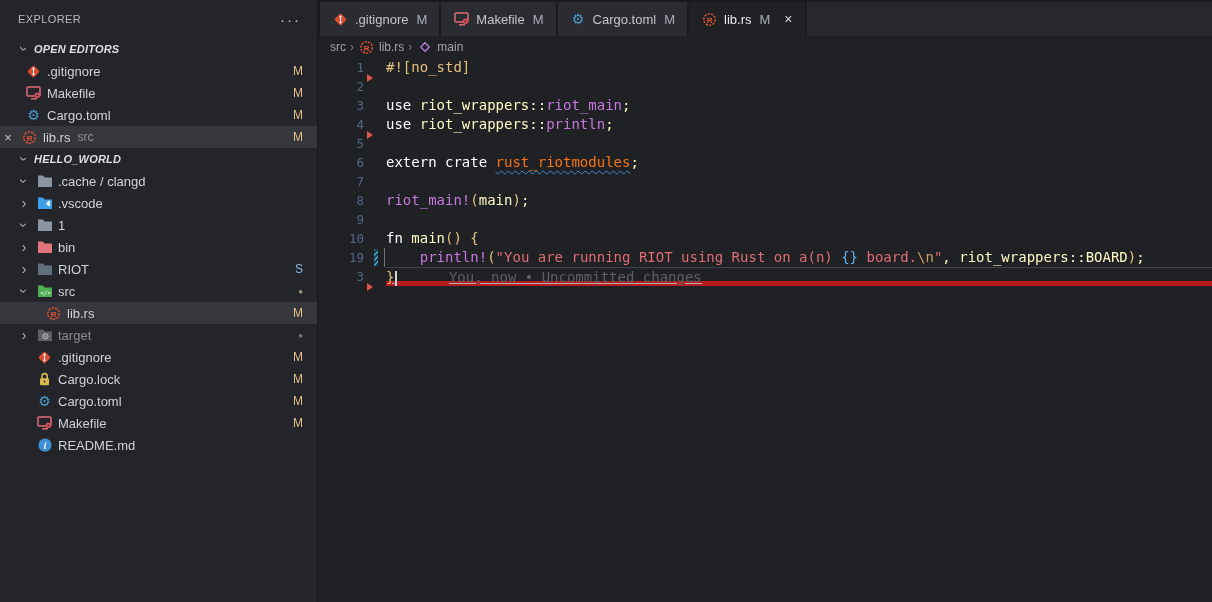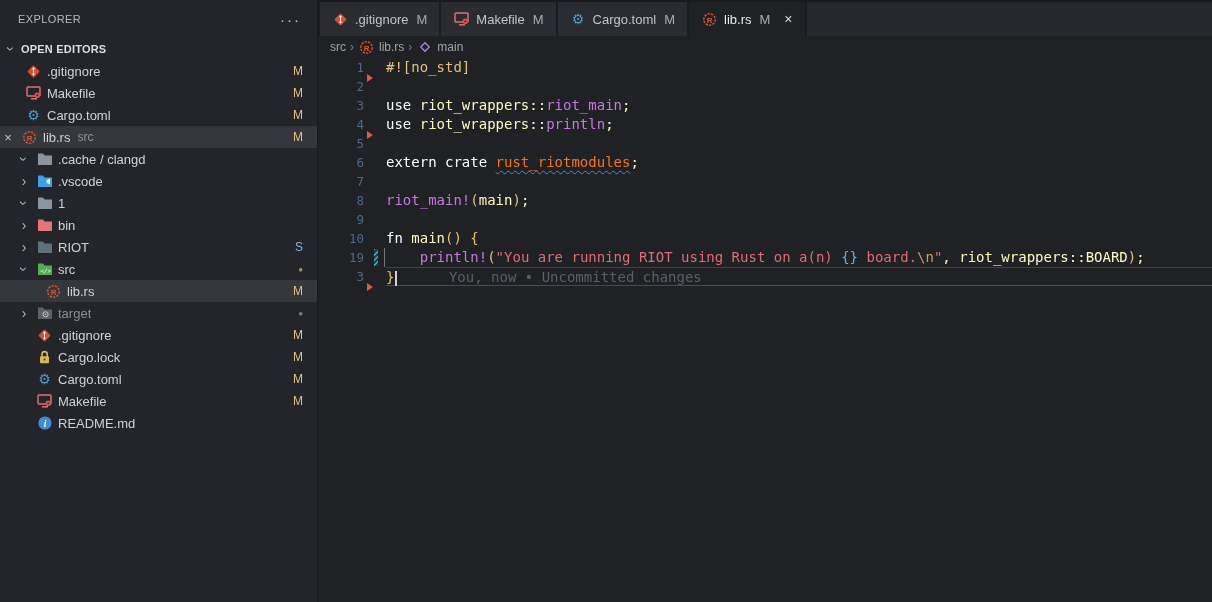--- a/index.html
+++ b/index.html
@@ -8,21 +8,21 @@
   .app { display:flex; width:1212px; height:504px; }
 
   
   .sidebar { width:318px; height:602px; background:#24252a; border-right:1px solid #191a1d;
              color:#cfd2d6; font-size:13px; flex:none; }
   .sb-title-row { height:38px; display:flex; align-items:center; justify-content:space-between;
                   padding:0 16px 0 18px; }
   .sb-title { font-size:11px; letter-spacing:.4px; color:#b6b9bf; }
   .dots { color:#c2c5ca; font-size:15px; letter-spacing:2px; cursor:pointer; }
   .section-header { height:22px; display:flex; align-items:center; gap:3px; font-weight:bold;
-                    font-size:11px; color:#dcdee2; padding-left:4px; cursor:pointer; letter-spacing:.2px;}
+                    font-size:11px; color:#dcdee2; padding-left:17px; cursor:pointer; letter-spacing:.2px;font-style:italic;}
   .chev { display:inline-block; width:14px; color:#b6b9bf; font-size:14px; font-weight:normal;
           text-align:center; line-height:14px; }
   .chev.down  { transform:rotate(90deg); }
   .row { height:22px; display:flex; align-items:center; gap:5px; padding-right:14px; cursor:pointer; }
   .row.selected { background:#36373d; }
   .row .label { white-space:nowrap; overflow:hidden; }
   .row .desc { color:#8f939a; font-size:12px; margin-left:2px; }
   .row.dimmed .label { color:#8a8d93; }
   .row .spacer { flex:1; }
   .badge-m { color:#e2c08d; font-size:12px; }
@@ -56,21 +56,21 @@
   .cline { display:flex; height:19px; line-height:19px; position:relative; }
   .gutter { width:68px; flex:none; position:relative; }
   .lnum { position:absolute; right:22px; top:0; color:#50688a; font-size:12.5px; }
   .del-marker { position:absolute; left:49px; bottom:-4.5px; width:0; height:0;
                 border-top:4px solid transparent; border-bottom:4px solid transparent;
                 border-left:6.5px solid #e0564b; z-index:2; }
   .mod-bar { position:absolute; left:56px; top:1px; bottom:1px; width:3.5px;
              background-color:rgba(46,148,194,.28);
              background-image:repeating-linear-gradient(135deg,#3aa3cf 0 1.4px,transparent 1.4px 3.6px); }
   .ctext { flex:1; white-space:pre; color:#abb2bf; position:relative; }
-  .cline.current .ctext { border-top:1px solid #3e424a; border-bottom:1px solid #b91c1c; }
+  .cline.current .ctext { border-top:1px solid #3e424a; border-bottom:5px solid #b91c1c;text-decoration:underline; }
   .indent-guide { position:absolute; left:66px; top:0; bottom:0; width:1px; background:#70767f; }
   .tok-w { color:#fef9c3; }
   .tok-b { color:#ffffff; }
   .tok-p { color:#c678dd; }
   .tok-y { color:#e5c07b; }
   .tok-s { color:#e06c75; }
   .tok-f { color:#61afef; }
   .tok-e { color:#d19a66; }
   .tok-u { color:#f97316; text-decoration:underline wavy #3f8fd4 1px; text-underline-offset:3px; }
   .ghost { color:#5b6068; margin-left:52px; }
@@ -139,20 +139,24 @@
               <circle cx="8" cy="8" r="6.1" fill="none" stroke="#e5532e" stroke-width="1.5" stroke-dasharray="2.4 1.3"></circle>
               <text x="8" y="11.2" font-size="8.5" font-weight="bold" fill="#e5532e" text-anchor="middle" font-family="sans-serif">R</text>
             </svg>
           </span>
           <span class="label">lib.rs</span>
           <span class="desc">src</span>
           <span class="spacer"></span>
           <span class="badge-m">M</span>
         </div>
       </div>
+    <div class="section-header">
+      <span class="chev down">›</span>
+      <span>HELLO_WORLD</span>
+    </div>
     <div id="tree">
         <div class="row">
           <span style="width: 12px; flex: 0 0 auto;"></span>
           <span class="chev down">›</span>
           <span class="icon">
             <svg width="16" height="14" viewBox="0 0 16 14">
               <path d="M1 1.5h5l1.6 2H15v9.5H1z" fill="#8b95a1"></path>
             </svg>
           </span>
           <span class="label">.cache / clangd</span>

